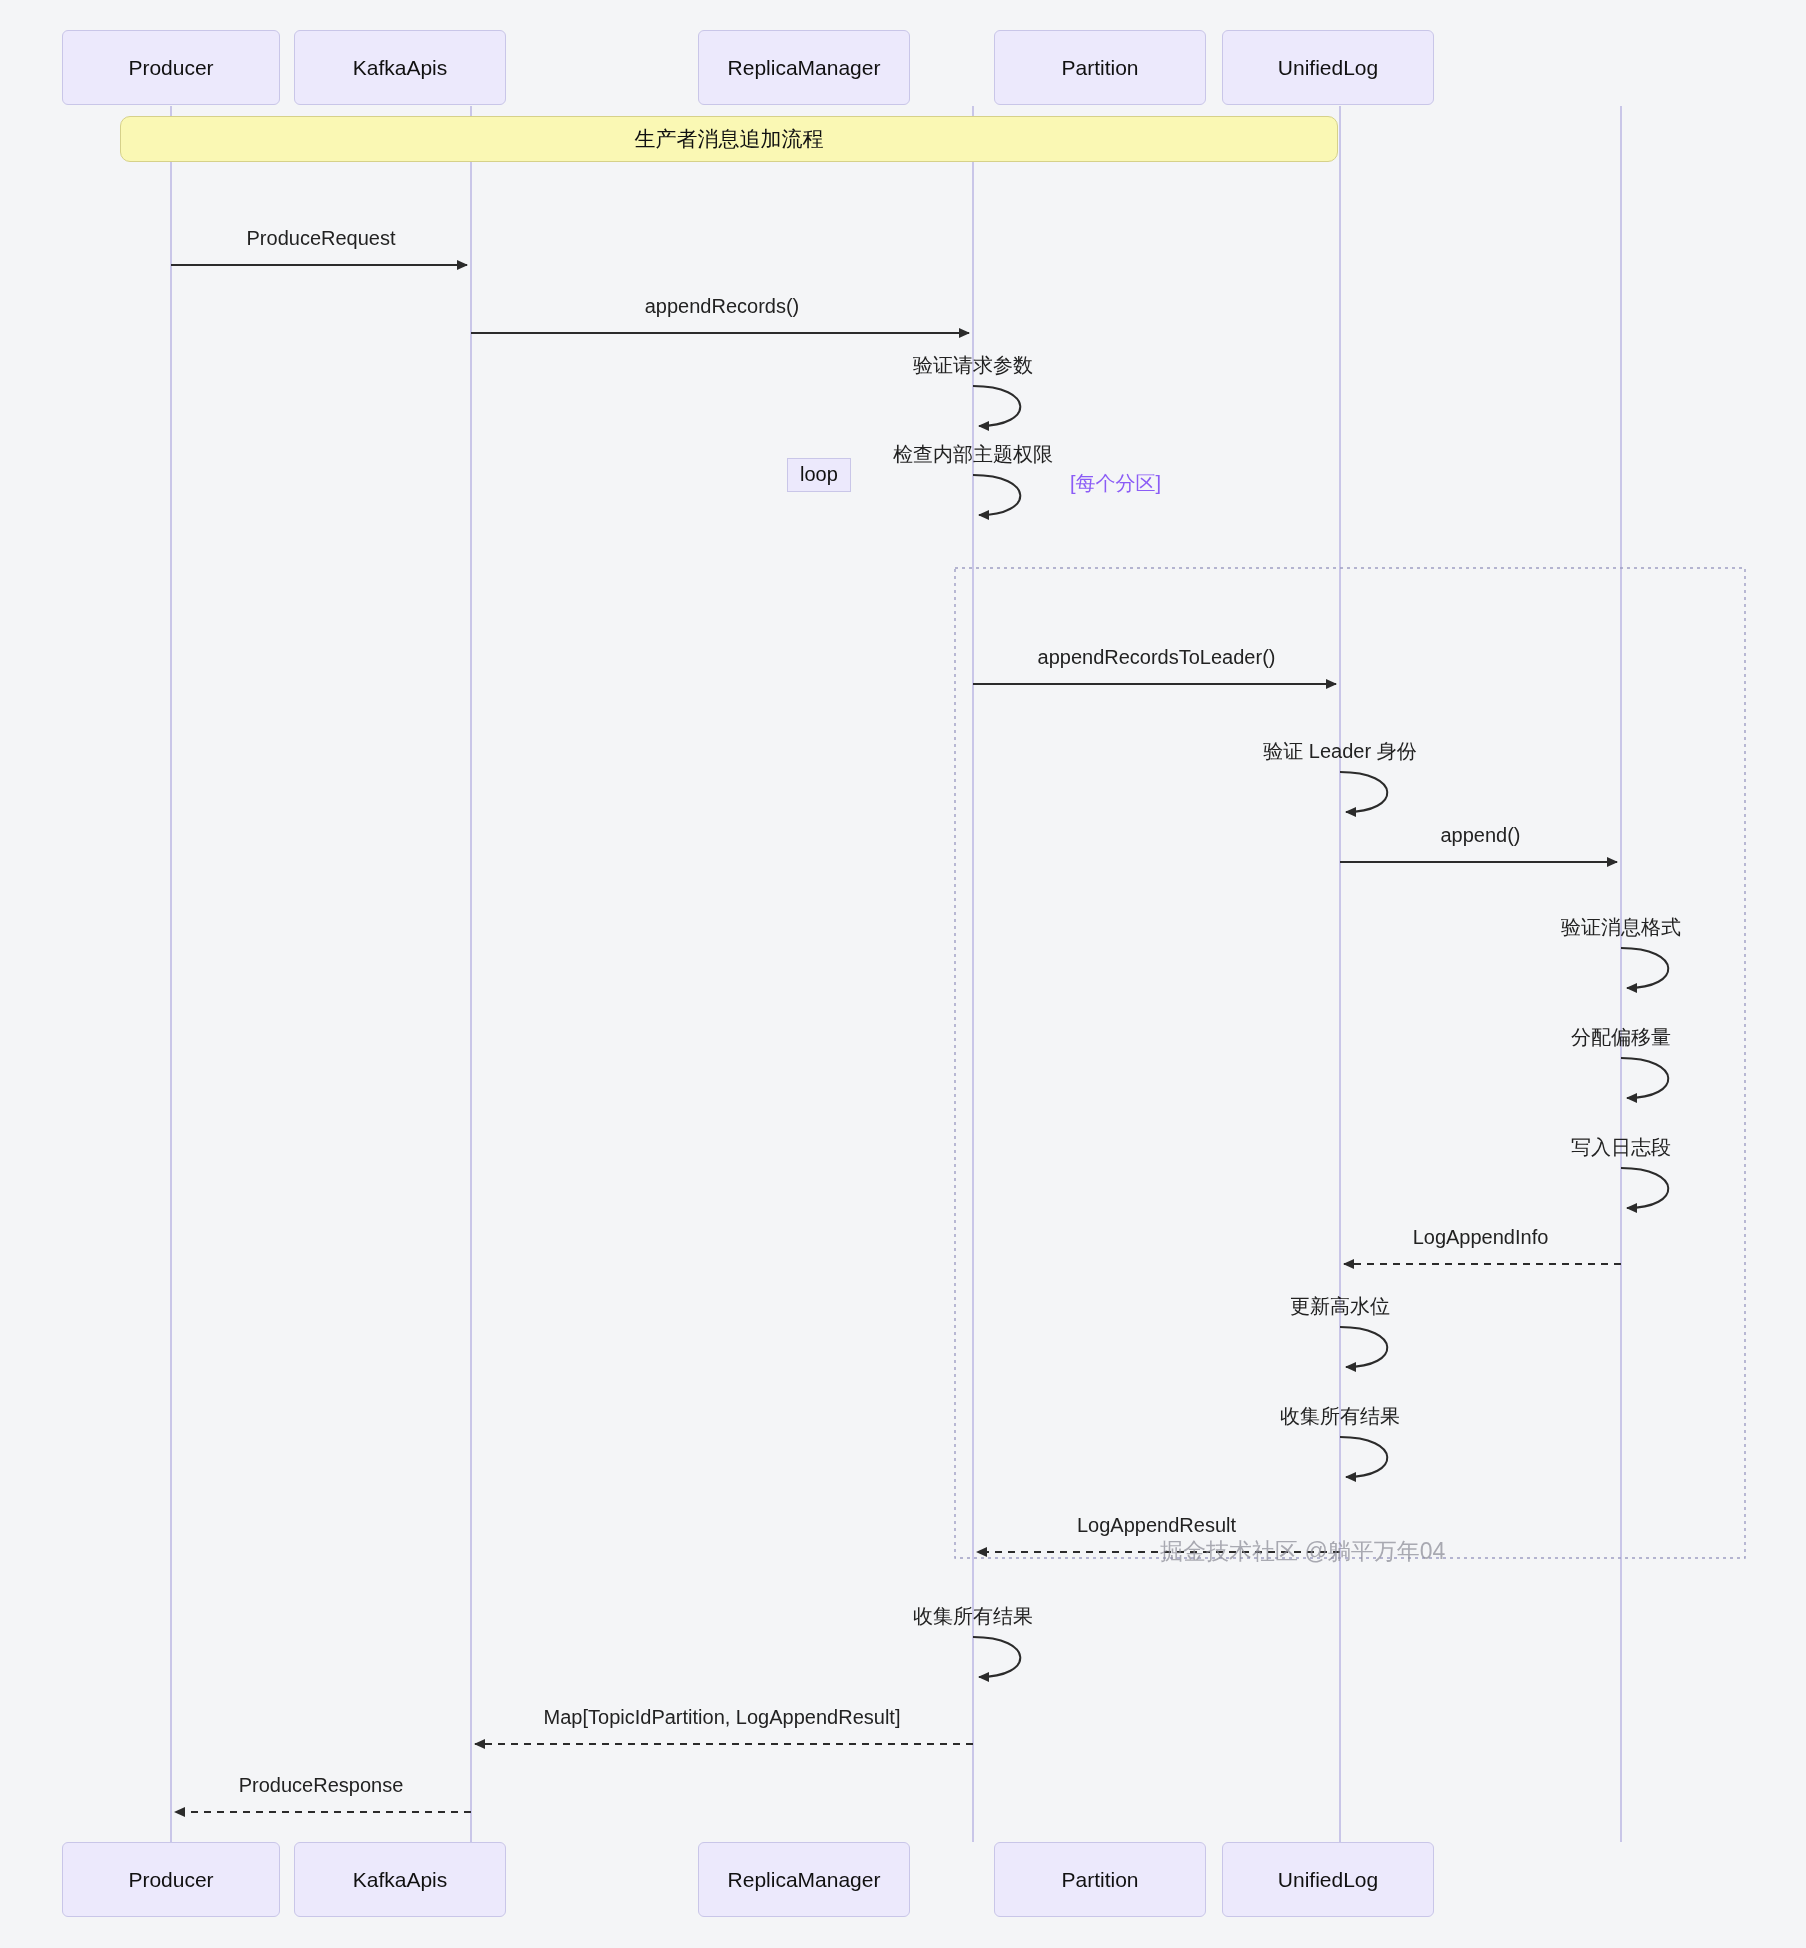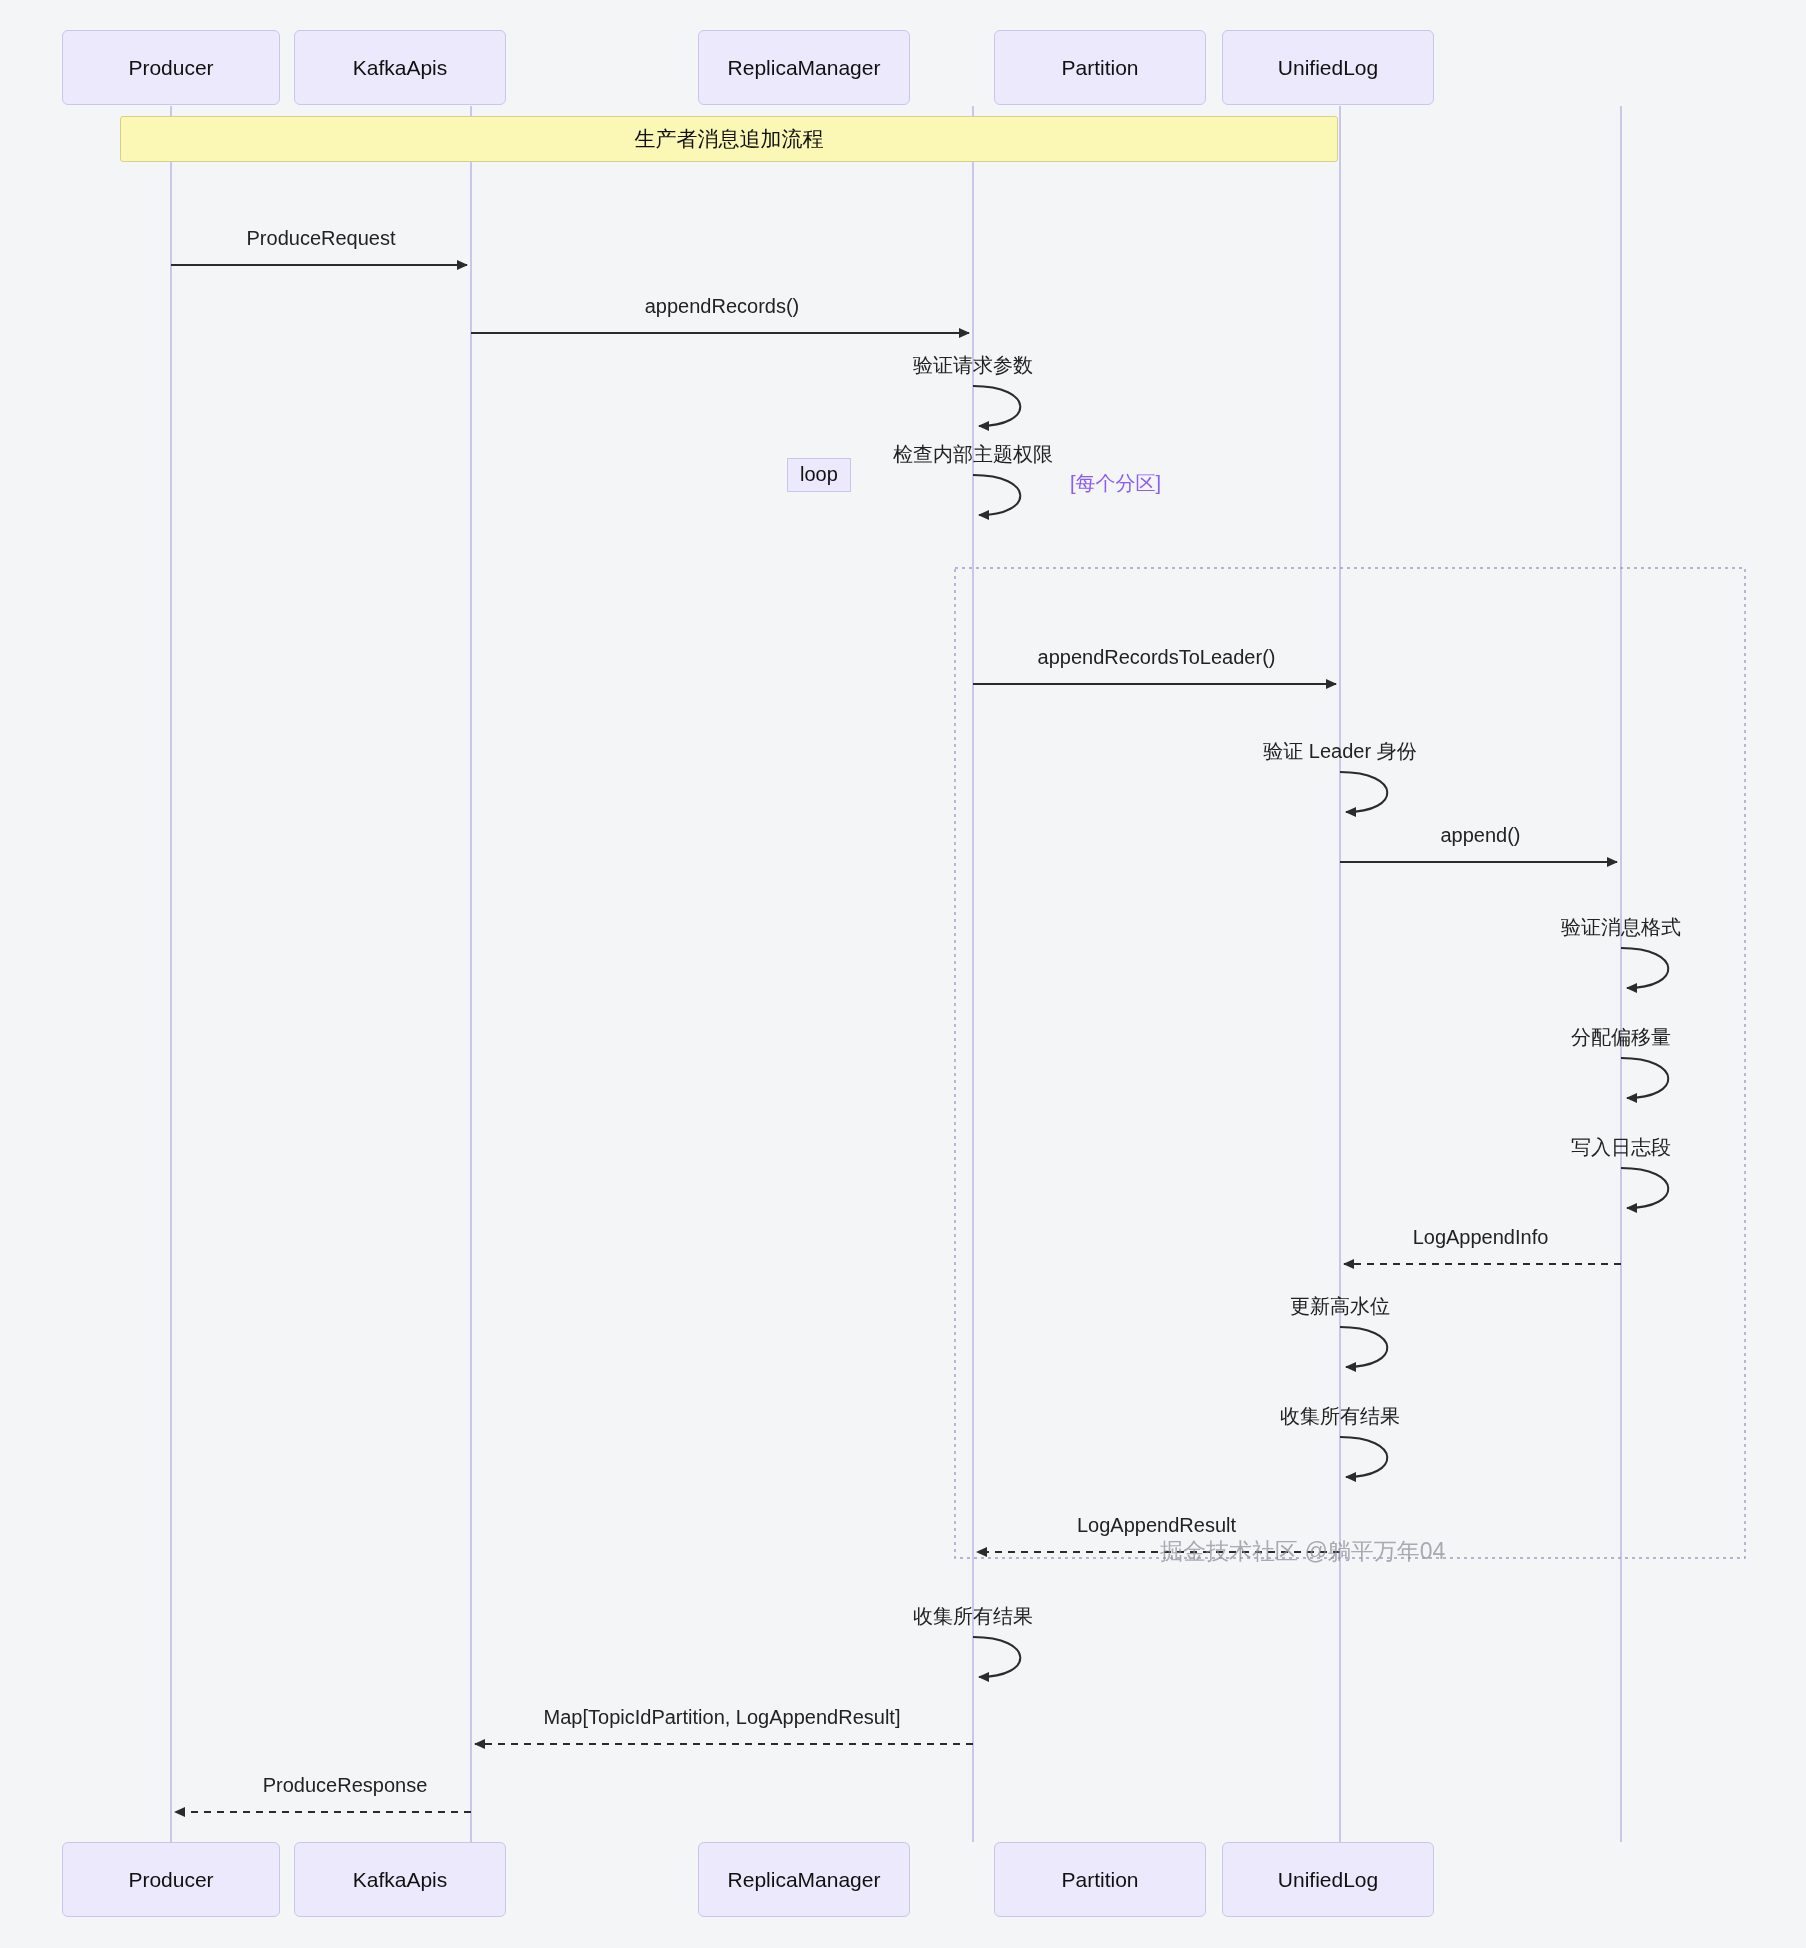--- a/index.html
+++ b/index.html
@@ -18,21 +18,21 @@
     border:1px solid #c9c6e8;
     border-radius:6px;
     display:flex;align-items:center;justify-content:center;
     font-size:21px;color:#111;
     box-sizing:border-box;
   }
   .banner{
     position:absolute;
     background:#faf8b4;
     border:1px solid #d6d18a;
-    border-radius:3px;
+    border-radius:10px;
     display:flex;align-items:center;justify-content:center;
     font-size:21px;color:#111;
     box-sizing:border-box;
   }
   .loop-label{
     position:absolute;
     background:#ece9fc;
     border:1px solid #c9c6e8;
     font-size:20px;color:#111;
     padding:4px 12px 5px 12px;
@@ -156,21 +156,21 @@
   </div>
 
   <div id="msgLabels">
       <div class="msg-label" style="left: 321px; top: 227px;">ProduceRequest</div>
       <div class="msg-label" style="left: 722px; top: 295px;">appendRecords()</div>
       <div class="msg-label" style="left: 1156.5px; top: 646px;">appendRecordsToLeader()</div>
       <div class="msg-label" style="left: 1480.5px; top: 824px;">append()</div>
       <div class="msg-label" style="left: 1480.5px; top: 1226px;">LogAppendInfo</div>
       <div class="msg-label" style="left: 1156.5px; top: 1514px;">LogAppendResult</div>
       <div class="msg-label" style="left: 722px; top: 1706px;">Map[TopicIdPartition, LogAppendResult]</div>
-      <div class="msg-label" style="left: 321px; top: 1774px; margin-left: 24px;">ProduceResponse</div>
+      <div class="msg-label" style="left: 321px; top: 1774px;">ProduceResponse</div>
     </div>
   <div id="selfLabels">
       <div class="note-label" style="left: 973px; top: 352px;">验证请求参数</div>
       <div class="note-label" style="left: 973px; top: 441px;">检查内部主题权限</div>
       <div class="note-label" style="left: 1340px; top: 738px;">验证 Leader 身份</div>
       <div class="note-label" style="left: 1621px; top: 914px;">验证消息格式</div>
       <div class="note-label" style="left: 1621px; top: 1024px;">分配偏移量</div>
       <div class="note-label" style="left: 1621px; top: 1134px;">写入日志段</div>
       <div class="note-label" style="left: 1340px; top: 1293px;">更新高水位</div>
       <div class="note-label" style="left: 1340px; top: 1403px;">收集所有结果</div>

